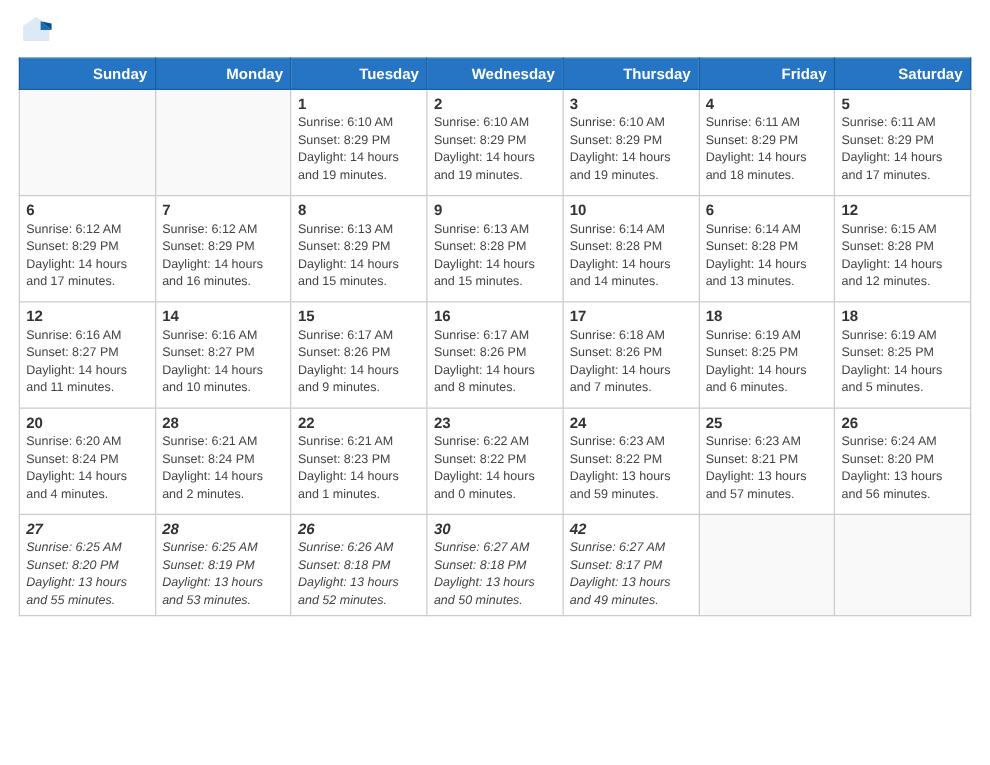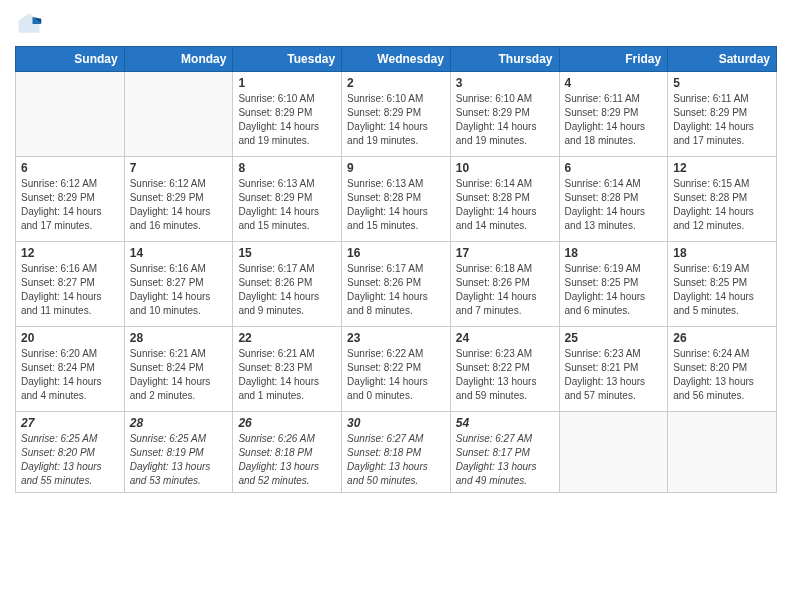--- a/index.html
+++ b/index.html
@@ -264,21 +264,21 @@
           </td>
           <td>
             <span class="day-num">26</span>
             <div class="day-info">Sunrise: 6:26 AM<br>Sunset: 8:18 PM<br>Daylight: 13 hours and 52 minutes.</div>
           </td>
           <td>
             <span class="day-num">30</span>
             <div class="day-info">Sunrise: 6:27 AM<br>Sunset: 8:18 PM<br>Daylight: 13 hours and 50 minutes.</div>
           </td>
           <td>
-            <span class="day-num">54</span>
+            <span class="day-num">42</span>
             <div class="day-info">Sunrise: 6:27 AM<br>Sunset: 8:17 PM<br>Daylight: 13 hours and 49 minutes.</div>
           </td>
           <td class="empty"></td>
           <td class="empty"></td>
         </tr>
       </tbody>
   </table>
 </div>
 
 </body></html>

